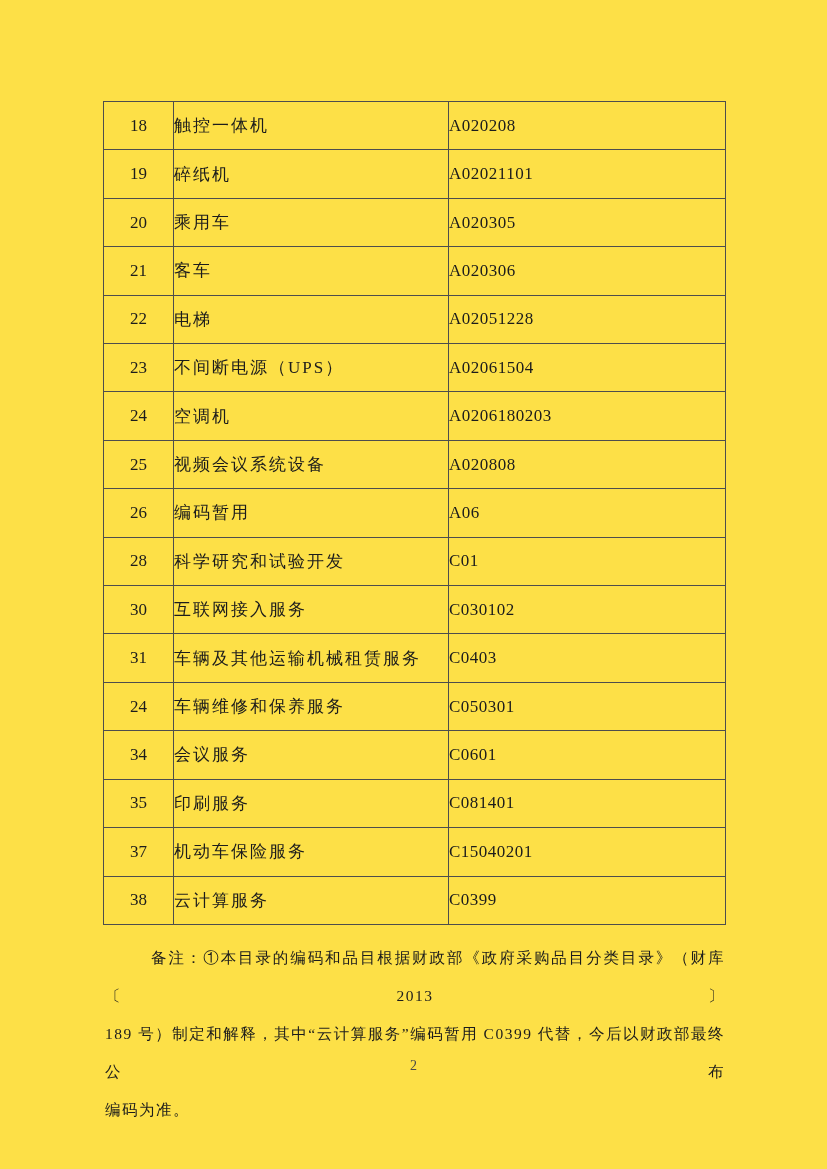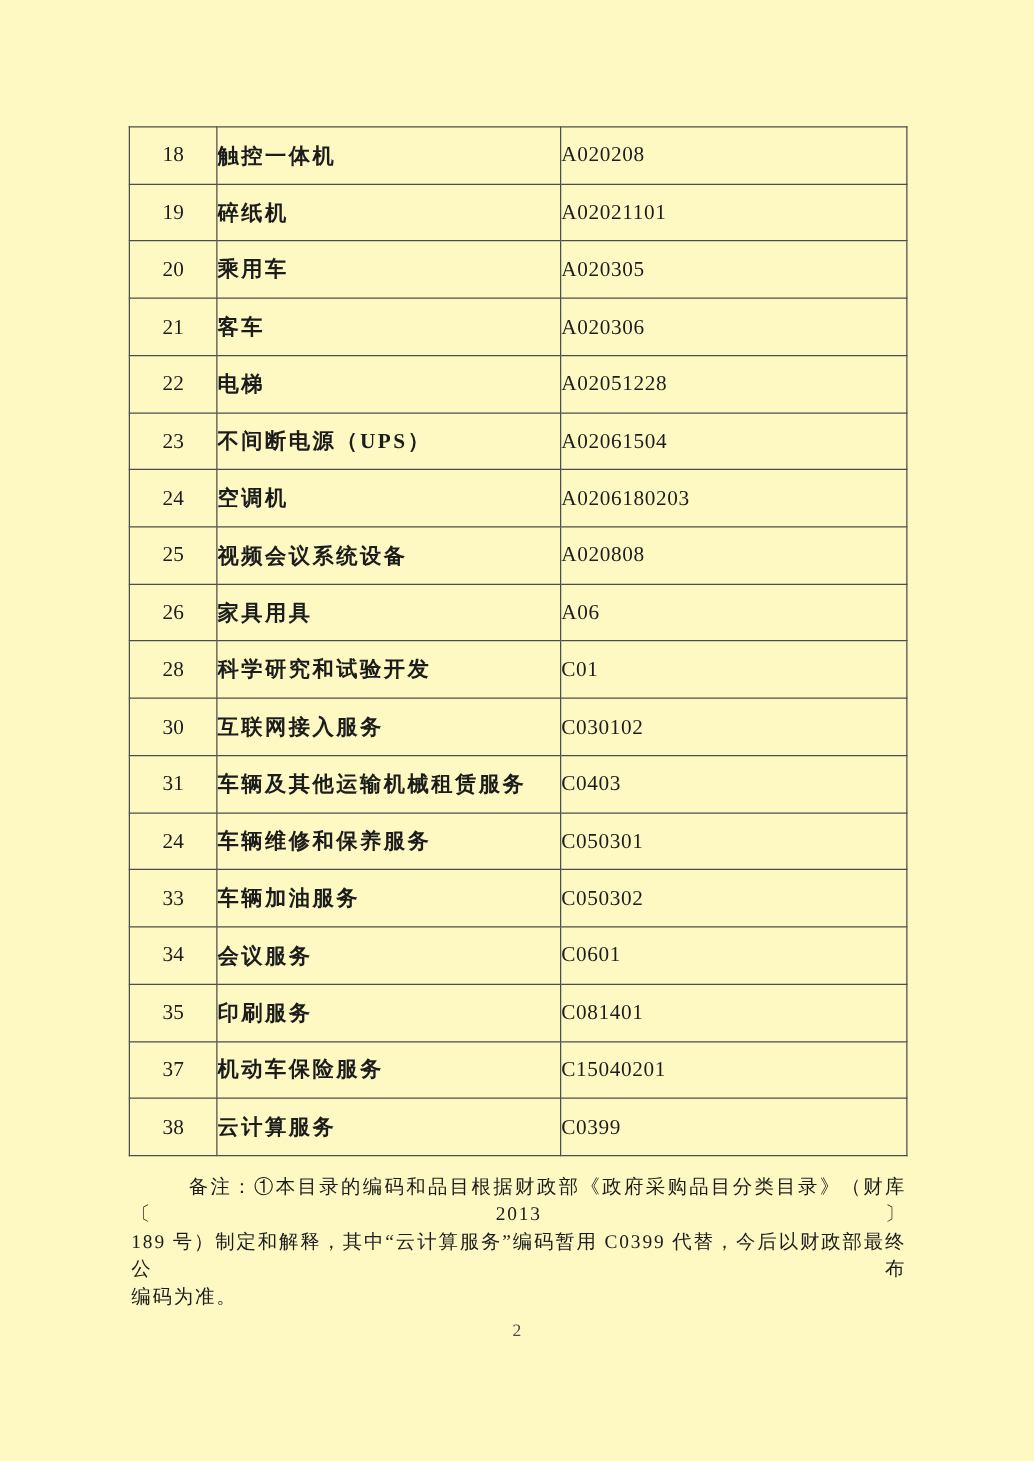--- a/index.html
+++ b/index.html
@@ -4,21 +4,21 @@
 <style>
   html, body {
     margin: 0;
     padding: 0;
     background: #ffffff;
   }
   .page {
     position: relative;
     width: 827px;
     height: 1169px;
-    background: #fef9c3;
+    background: #fde047;
     overflow: hidden;
     font-family: "Liberation Serif", "DejaVu Serif", serif;
     color: #1c1c1c;
   }
   table.catalog {
     position: absolute;
     left: 103px;
     top: 101px;
     width: 622px;
     height: 824px;
@@ -35,33 +35,32 @@
   }
   table.catalog tr {
     height: 39.2px;
   }
   td.cell-no {
     text-align: center;
   }
   td.cell-item {
     padding-left: 13px;
     letter-spacing: 2px;
-    font-weight: bold;
   }
   td.cell-code {
     padding-left: 11px;
     letter-spacing: 0.5px;
   }
   .note {
     position: absolute;
     left: 105px;
     top: 939px;
     width: 620px;
     font-size: 15.5px;
-    line-height: 22px;
+    line-height: 38px;
     letter-spacing: 1.5px;
     color: #1c1c1c;
   }
   .note-line {
     white-space: nowrap;
   }
   .note-line.justified {
     text-align: justify;
     text-align-last: justify;
     white-space: normal;
@@ -127,21 +126,21 @@
           <td class="cell-item">空调机</td>
           <td class="cell-code">A0206180203</td>
         </tr>
         <tr>
           <td class="cell-no">25</td>
           <td class="cell-item">视频会议系统设备</td>
           <td class="cell-code">A020808</td>
         </tr>
         <tr>
           <td class="cell-no">26</td>
-          <td class="cell-item">家具用具</td>
+          <td class="cell-item">编码暂用</td>
           <td class="cell-code">A06</td>
         </tr>
         <tr>
           <td class="cell-no">28</td>
           <td class="cell-item">科学研究和试验开发</td>
           <td class="cell-code">C01</td>
         </tr>
         <tr>
           <td class="cell-no">30</td>
           <td class="cell-item">互联网接入服务</td>
@@ -149,25 +148,20 @@
         </tr>
         <tr>
           <td class="cell-no">31</td>
           <td class="cell-item">车辆及其他运输机械租赁服务</td>
           <td class="cell-code">C0403</td>
         </tr>
         <tr>
           <td class="cell-no">24</td>
           <td class="cell-item">车辆维修和保养服务</td>
           <td class="cell-code">C050301</td>
-        </tr>
-        <tr>
-          <td class="cell-no">33</td>
-          <td class="cell-item">车辆加油服务</td>
-          <td class="cell-code">C050302</td>
         </tr>
         <tr>
           <td class="cell-no">34</td>
           <td class="cell-item">会议服务</td>
           <td class="cell-code">C0601</td>
         </tr>
         <tr>
           <td class="cell-no">35</td>
           <td class="cell-item">印刷服务</td>
           <td class="cell-code">C081401</td>

